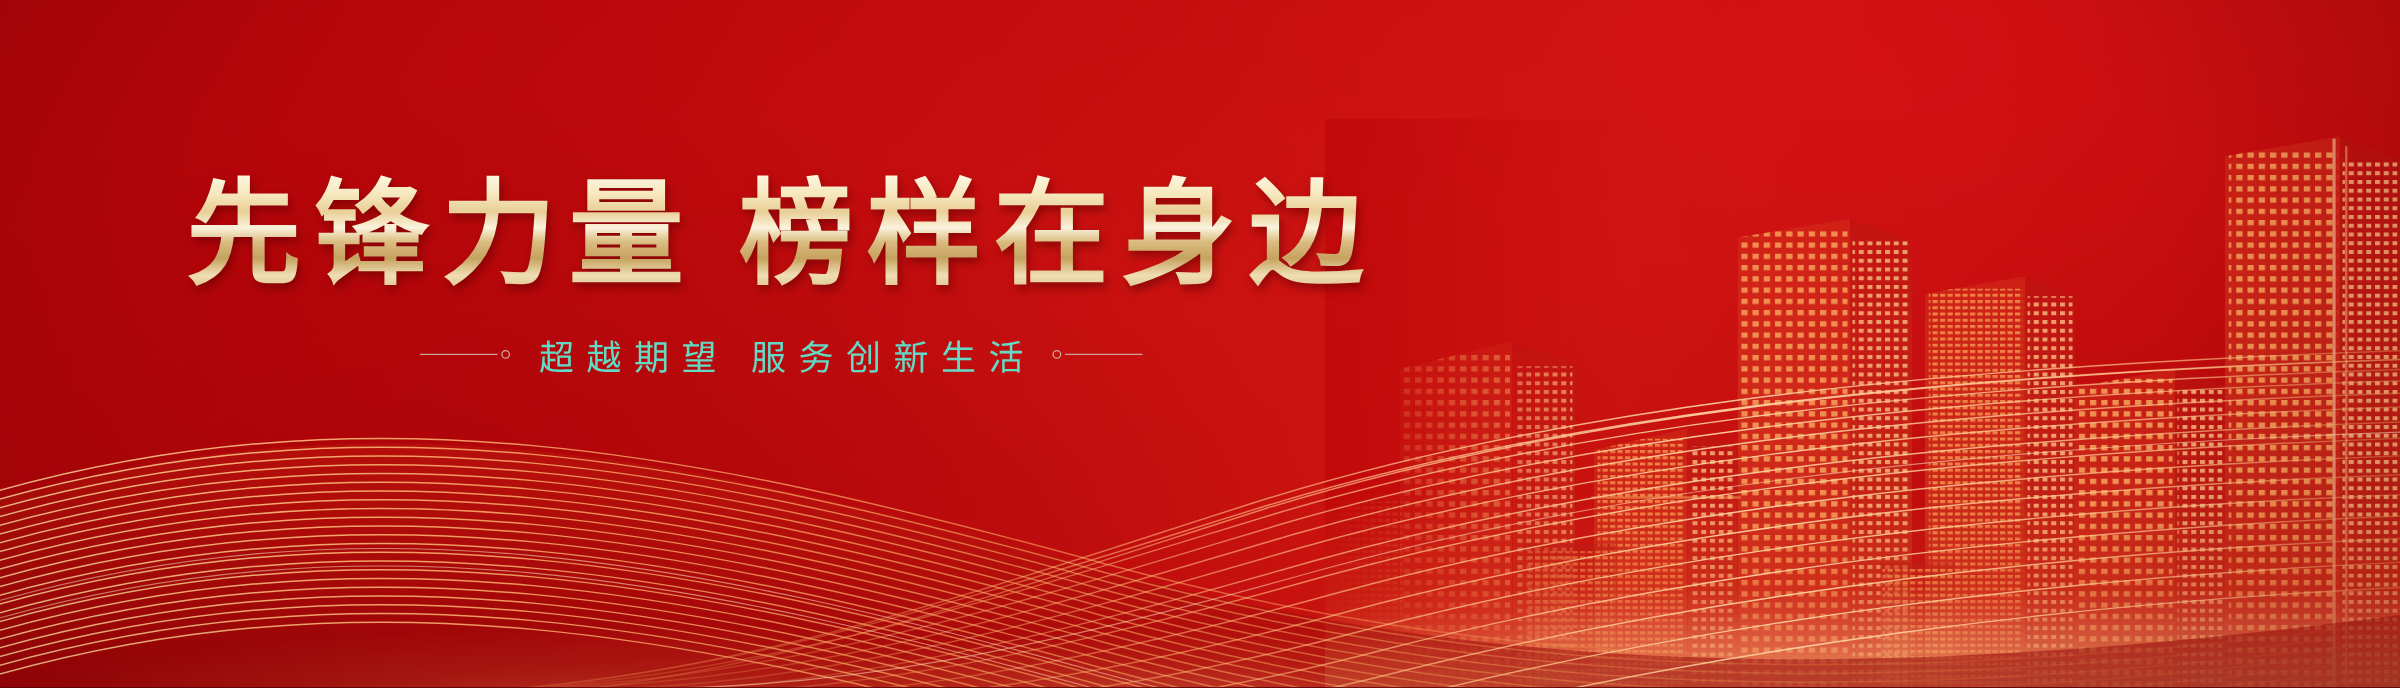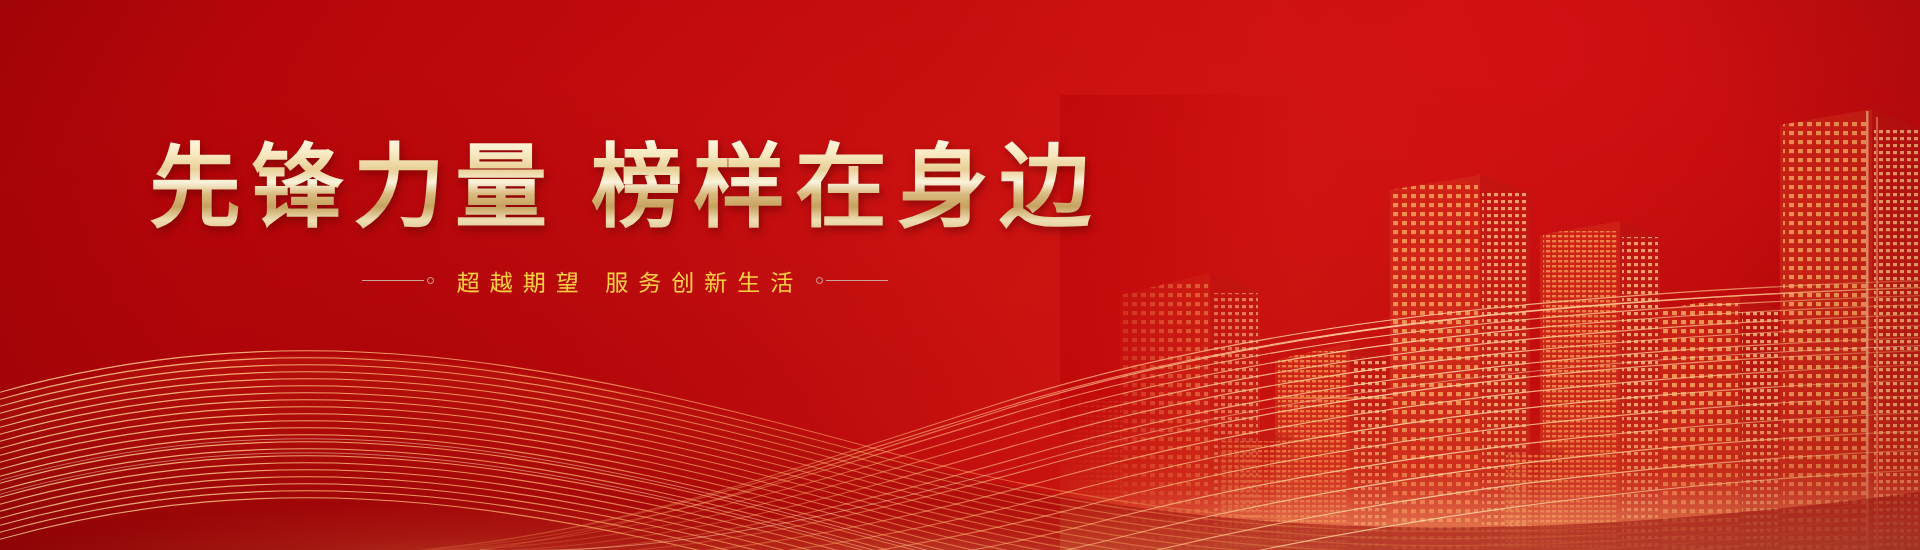--- a/index.html
+++ b/index.html
@@ -125,23 +125,23 @@
 
   .subline {
     display: flex;
     align-items: center;
     justify-content: center;
     gap: 13px;
     margin-top: 26px;
     padding-left: 10px;
   }
   .sub-text {
-    font-size: 23px;
+    font-size: 28px;
     letter-spacing: 10px;
-    color: #fde047;
+    color: #5eead4;
     white-space: nowrap;
     text-indent: 10px;
     opacity: 0.93;
   }
   .sub-dash {
     width: 62px;
     height: 1px;
     background: #cdbfb2;
     opacity: 0.85;
   }

